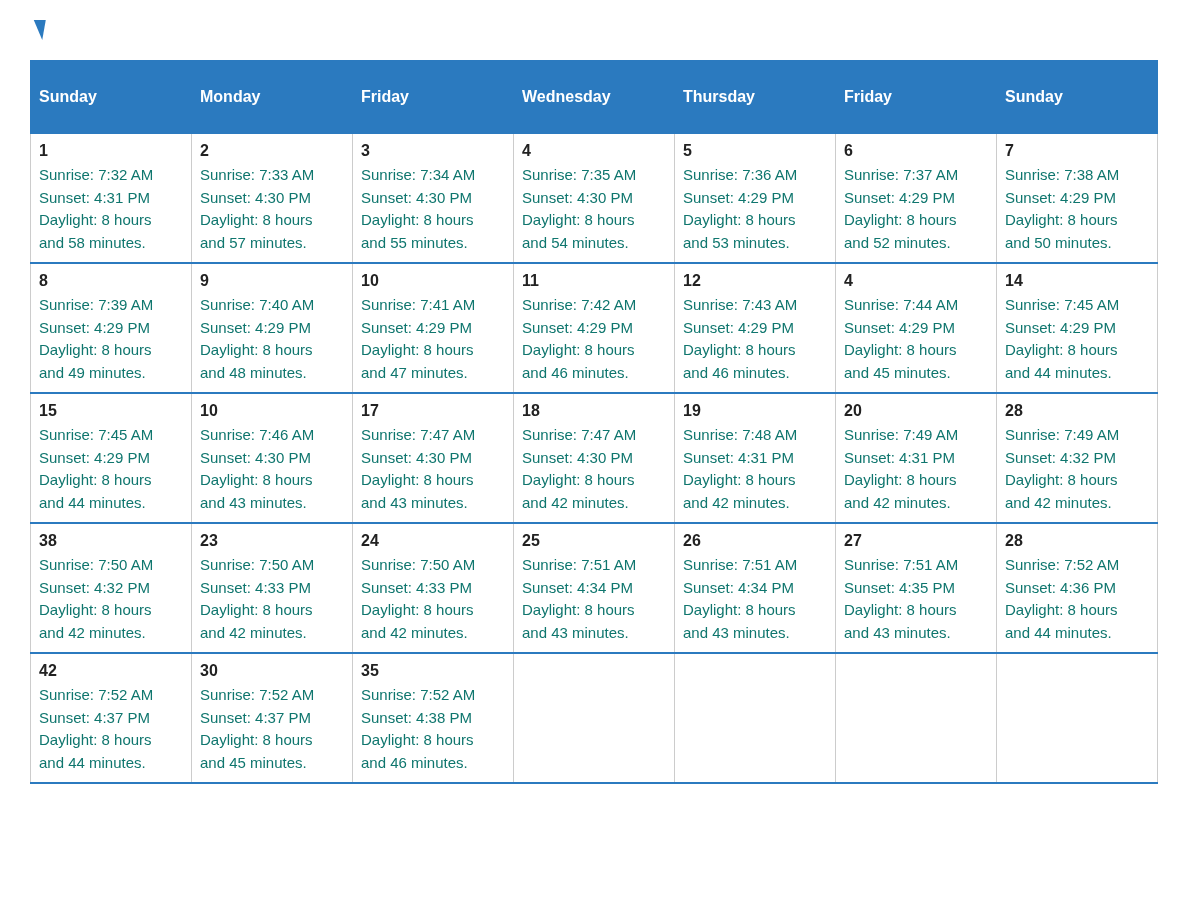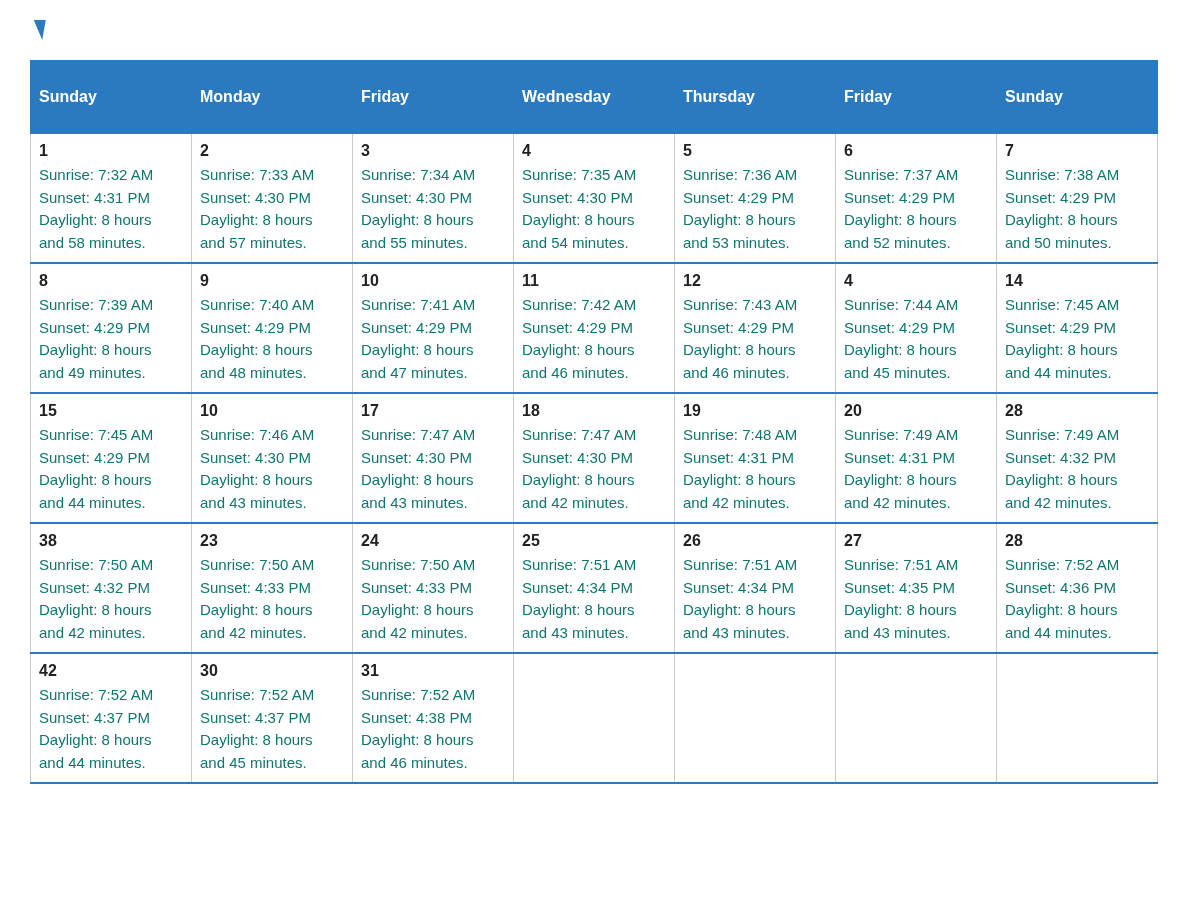--- a/index.html
+++ b/index.html
@@ -255,21 +255,21 @@
       <tr>
         <td>
         <span class="day-number">42</span>
         <div class="day-info">Sunrise: 7:52 AM<br>Sunset: 4:37 PM<br>Daylight: 8 hours<br>and 44 minutes.</div>
       </td>
         <td>
         <span class="day-number">30</span>
         <div class="day-info">Sunrise: 7:52 AM<br>Sunset: 4:37 PM<br>Daylight: 8 hours<br>and 45 minutes.</div>
       </td>
         <td>
-        <span class="day-number">31</span>
+        <span class="day-number">35</span>
         <div class="day-info">Sunrise: 7:52 AM<br>Sunset: 4:38 PM<br>Daylight: 8 hours<br>and 46 minutes.</div>
       </td>
         <td class="empty-cell"></td>
         <td class="empty-cell"></td>
         <td class="empty-cell"></td>
         <td class="empty-cell"></td>
       </tr>
     </tbody>
 </table>
 

